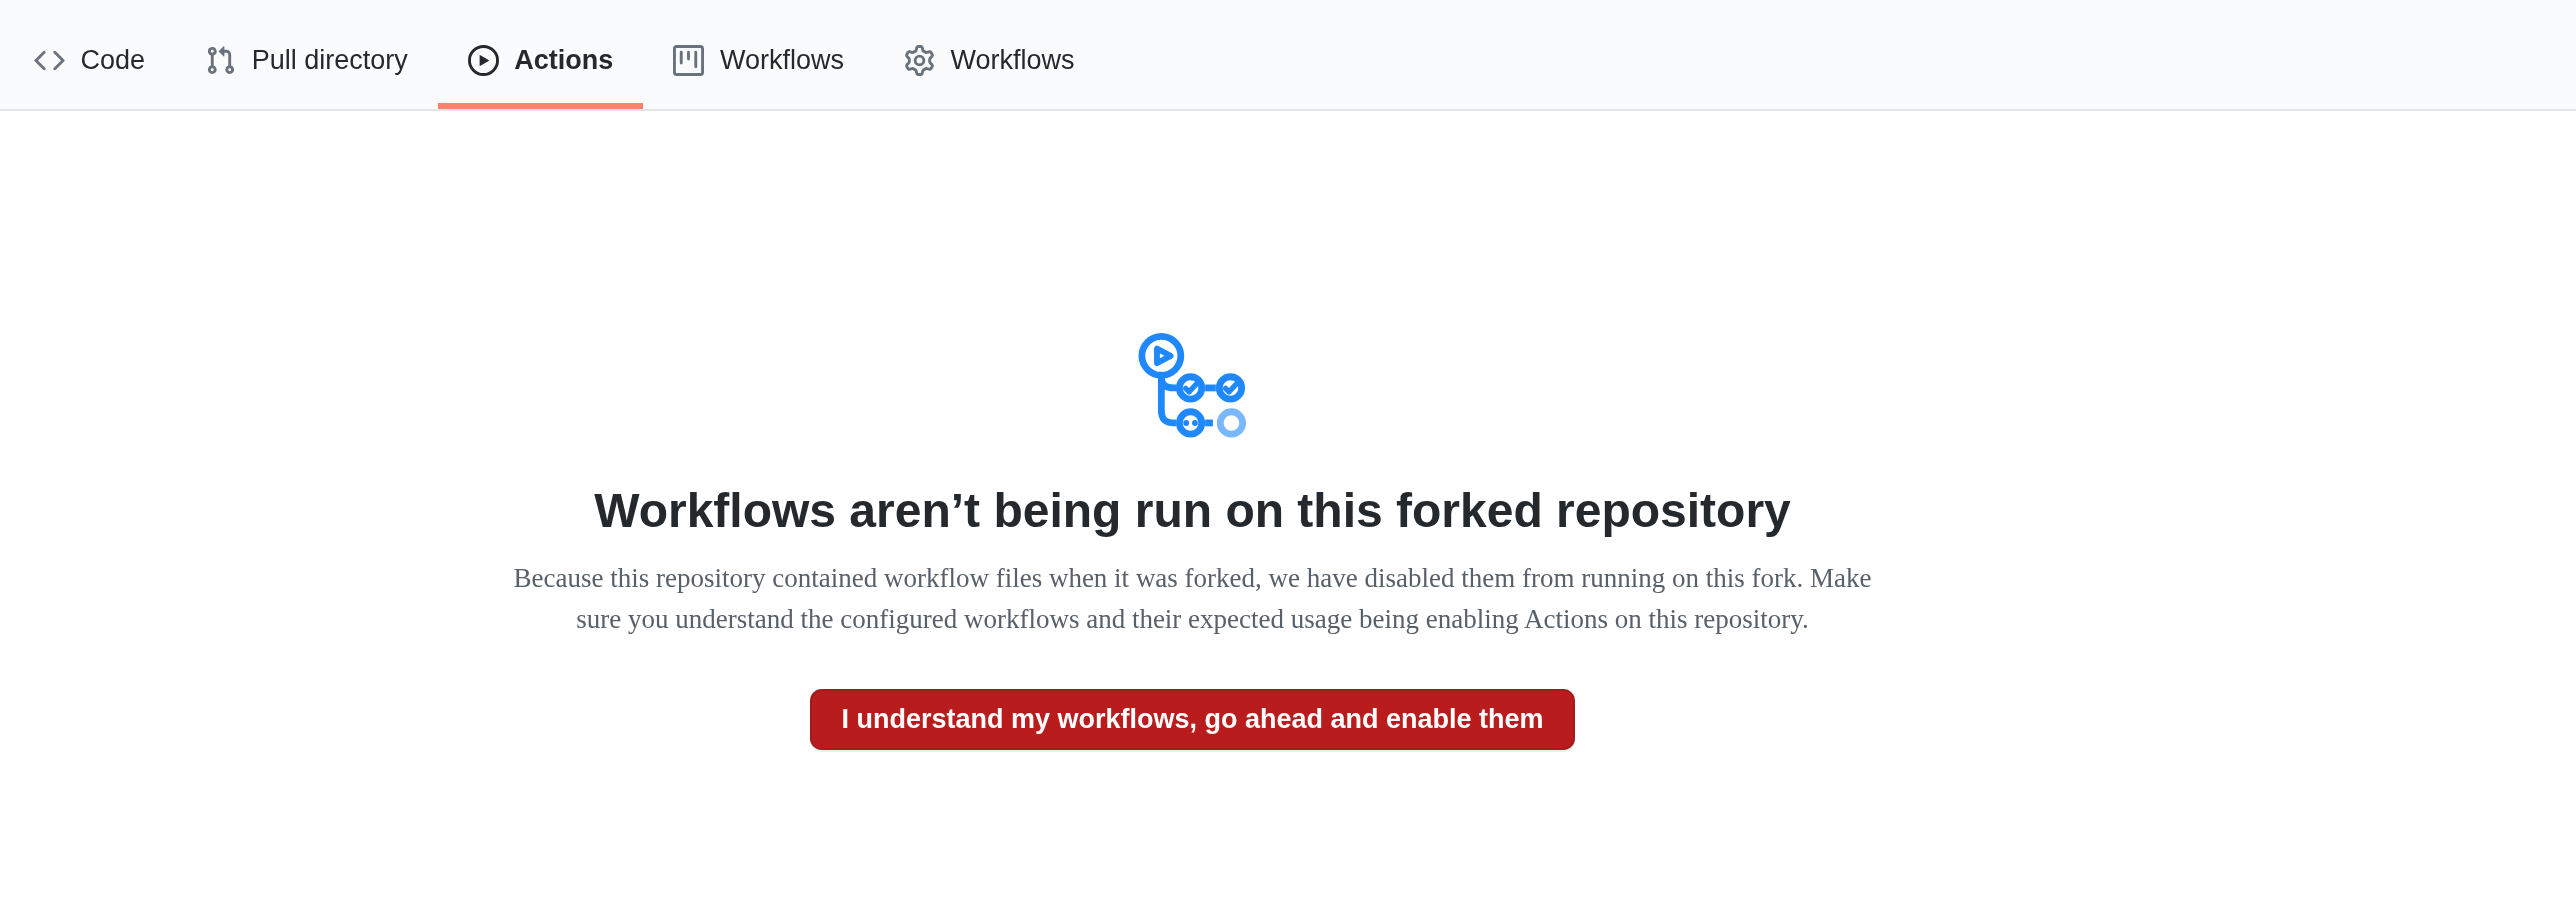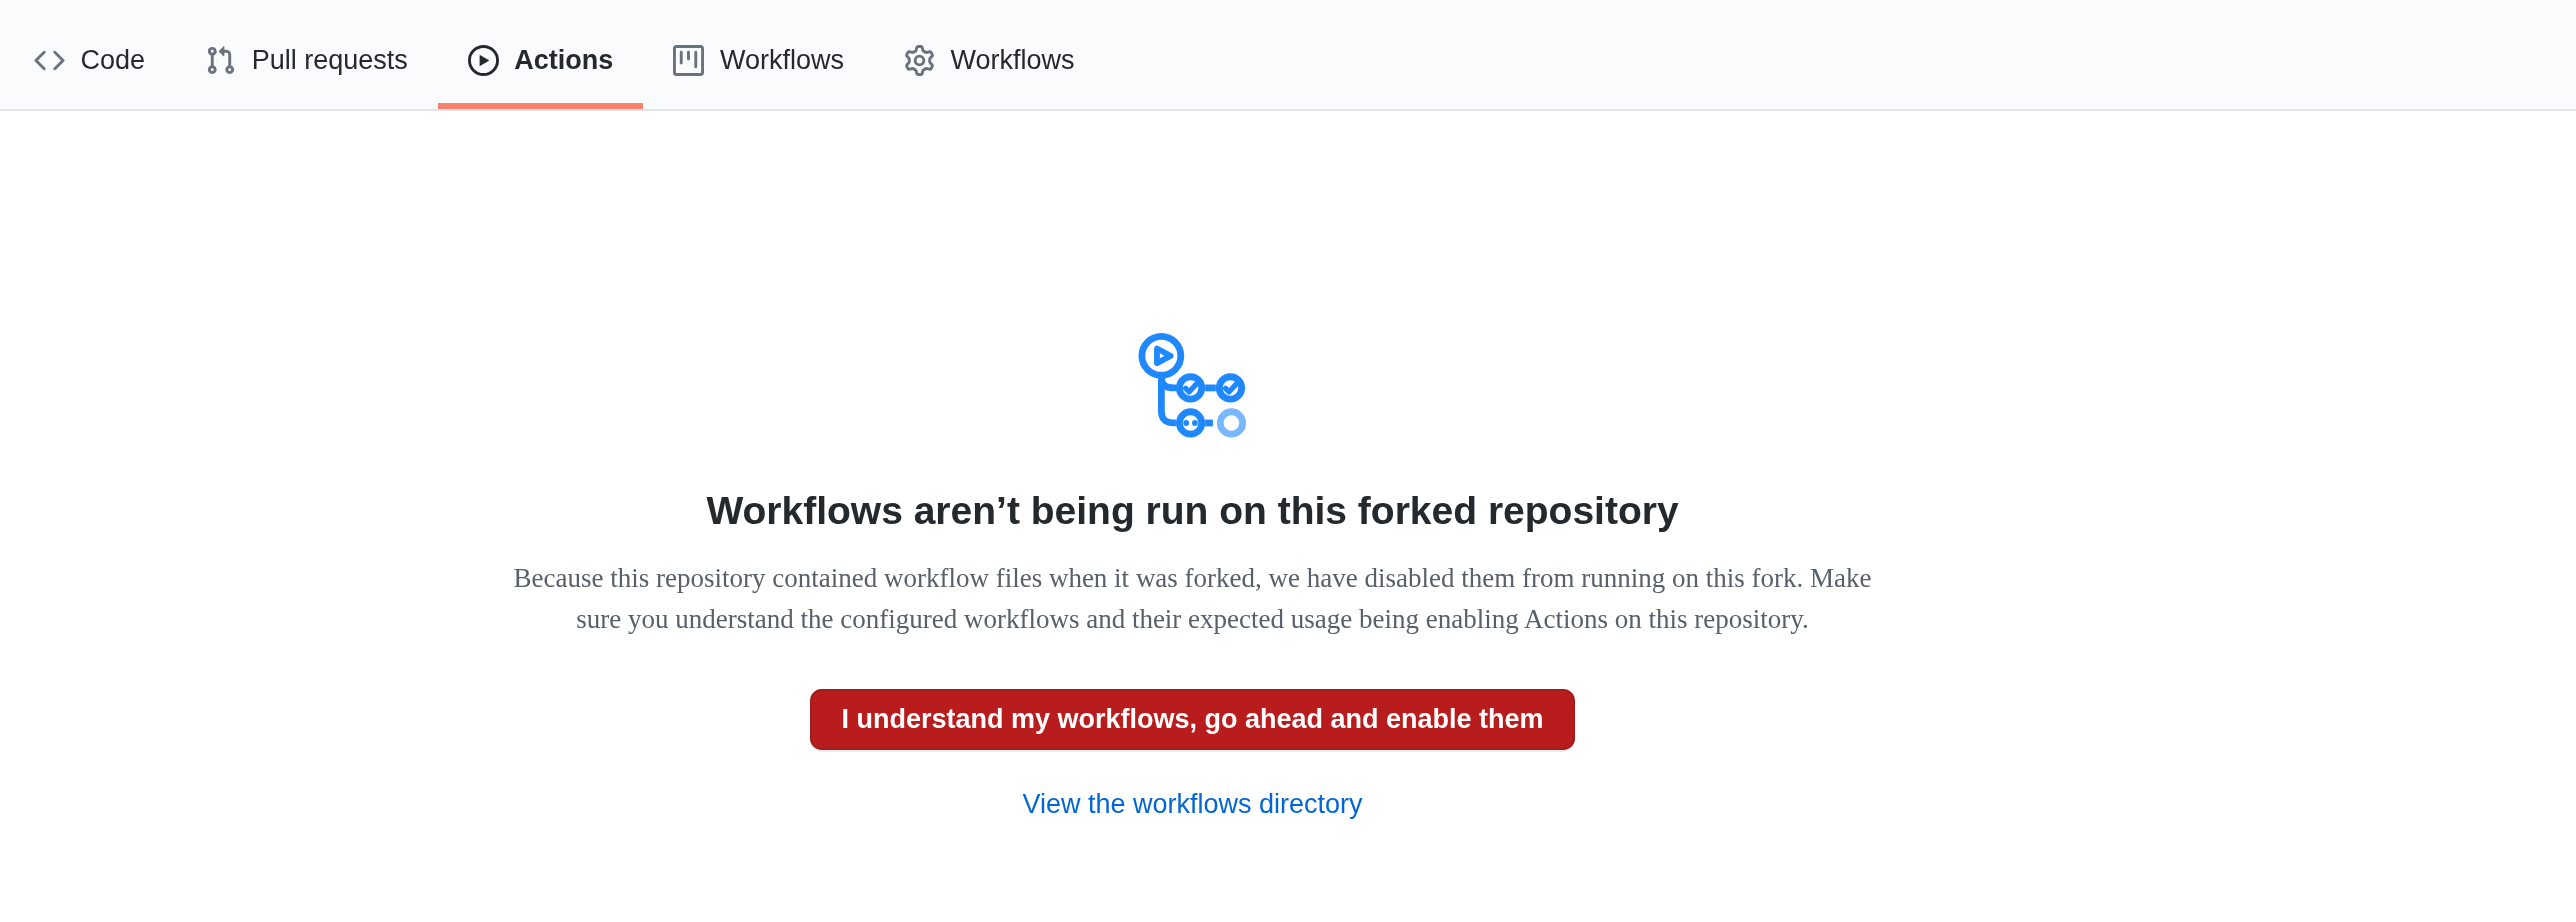--- a/index.html
+++ b/index.html
@@ -49,21 +49,21 @@
     text-align: center;
   }
   .wf-icon {
     width: 109px;
     height: 106px;
     margin: 221px auto 0 auto;
   }
   .wf-icon svg { width: 109px; height: 106px; display: block; }
   .es-title {
     margin: 49px 0 0 0;
-    font-size: 39px;
+    font-size: 48px;
     line-height: 47px;
     font-weight: 700;
     color: #24292e;
   }
   .es-desc {
     margin: 23.5px 0 0 0;
     font-size: 27px;
     line-height: 41px;
     color: #586069;
     font-family: Liberation Serif, serif;
@@ -107,21 +107,21 @@
     </span>
     <span class="tab-label">Code</span>
   </a>
 
   <a class="tab">
     <span class="octicon">
       <svg viewBox="0 0 16 16" aria-hidden="true">
           <path d="M1.5 3.25a2.25 2.25 0 1 1 3 2.122v5.256a2.251 2.251 0 1 1-1.5 0V5.372A2.25 2.25 0 0 1 1.5 3.25Zm5.677-.177L9.573.677A.25.25 0 0 1 10 .854V2.5h1A2.5 2.5 0 0 1 13.5 5v5.628a2.251 2.251 0 1 1-1.5 0V5a1 1 0 0 0-1-1h-1v1.646a.25.25 0 0 1-.427.177L7.177 3.427a.25.25 0 0 1 0-.354ZM3.75 2.5a.75.75 0 1 0 0 1.5.75.75 0 0 0 0-1.5Zm0 9.5a.75.75 0 1 0 0 1.5.75.75 0 0 0 0-1.5Zm8.25.75a.75.75 0 1 0 1.5 0 .75.75 0 0 0-1.5 0Z"></path>
         </svg>
     </span>
-    <span class="tab-label">Pull requests</span>
+    <span class="tab-label">Pull directory</span>
   </a>
 
   <a class="tab selected">
     <span class="octicon">
       <svg viewBox="0 0 16 16" aria-hidden="true">
           <path d="M8 0a8 8 0 1 1 0 16A8 8 0 0 1 8 0ZM1.5 8a6.5 6.5 0 1 0 13 0 6.5 6.5 0 0 0-13 0Zm4.879-2.773 4.264 2.559a.25.25 0 0 1 0 .428l-4.264 2.559A.25.25 0 0 1 6 10.559V5.442a.25.25 0 0 1 .379-.215Z"></path>
         </svg>
     </span>
     <span class="tab-label">Actions</span>
   </a>
@@ -173,18 +173,15 @@
 
   <div class="es-desc">
     <div>Because this repository contained workflow files when it was forked, we have disabled them from running on this fork. Make</div>
     <div>sure you understand the configured workflows and their expected usage being enabling Actions on this repository.</div>
   </div>
 
   <div>
     <button class="btn-primary">I understand my workflows, go ahead and enable them</button>
   </div>
 
-  <div>
-    <a class="wf-link">View the workflows directory</a>
-  </div>
 
 </main>
 
 
 </body></html>

